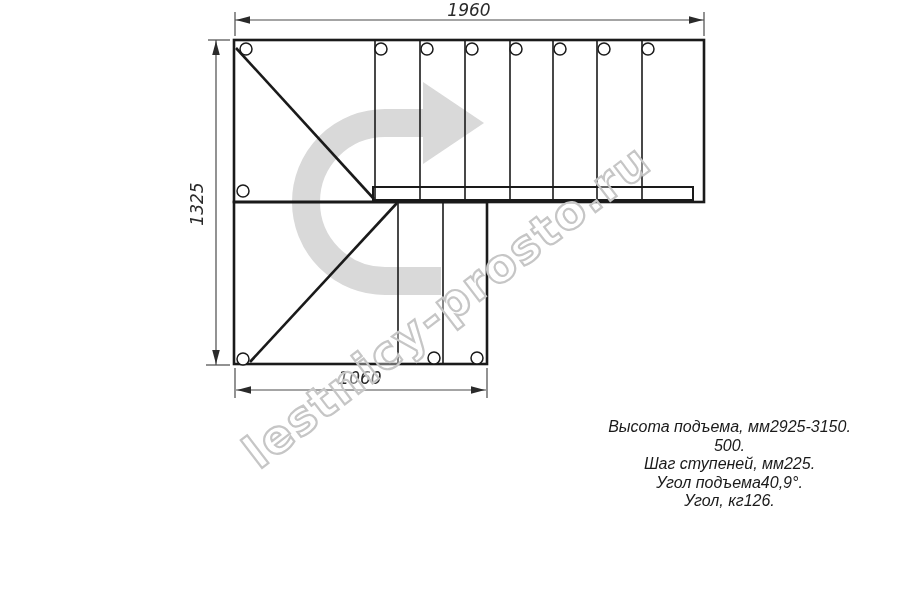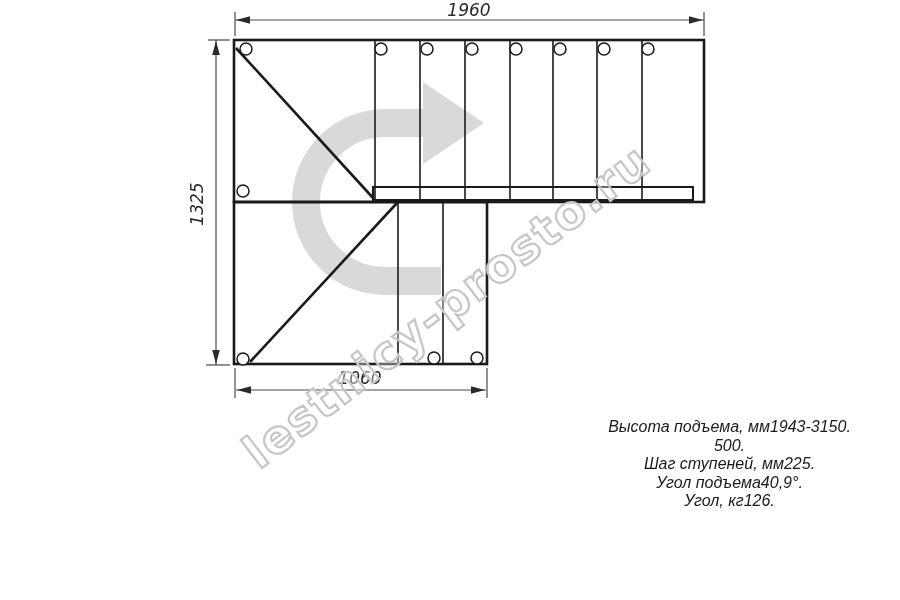--- a/index.html
+++ b/index.html
@@ -112,21 +112,21 @@
       <polygon points="485,390 471,386.2 471,393.8" fill="#2a2a2a"></polygon>
       <text class="dimtext" x="360" y="384" text-anchor="middle">1060</text>
     </g>
   </svg>
 
   <div id="watermark">lestnicy-prosto.ru</div>
 
   <div id="spec-table">
     <div class="spec-row">
       <span class="spec-label">Высота подъема, мм</span>
-      <span class="spec-value">1943-3150.</span>
+      <span class="spec-value">2925-3150.</span>
     </div>
     <div class="spec-row">
       <span class="spec-value">500.</span>
     </div>
     <div class="spec-row">
       <span class="spec-label">Шаг ступеней, мм</span>
       <span class="spec-value">225.</span>
     </div>
     <div class="spec-row">
       <span class="spec-label">Угол подъема</span>

